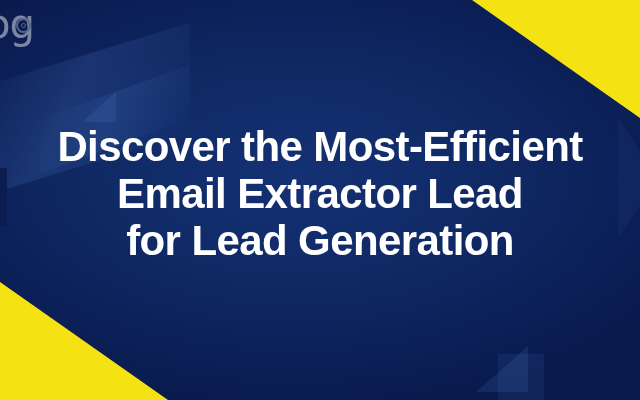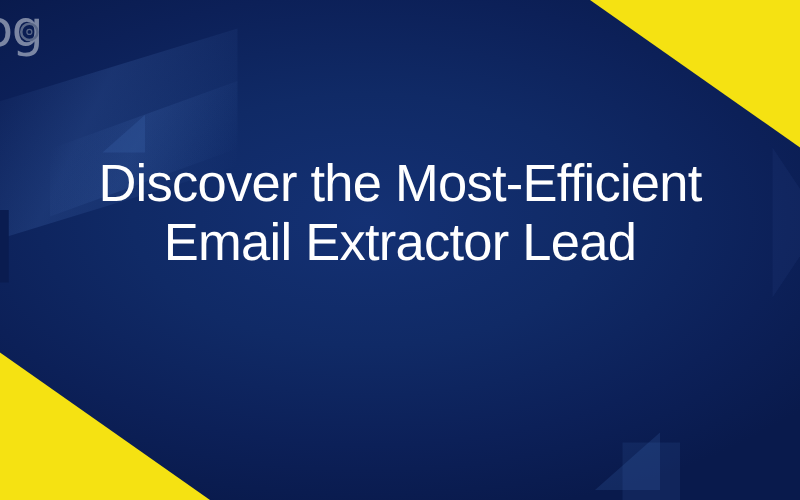--- a/index.html
+++ b/index.html
@@ -166,21 +166,21 @@
 
   
   .headline {
     position: absolute;
     left: 0;
     right: 0;
     top: 123px;
     text-align: center;
     color: #ffffff;
     font-size: 42px;
-    font-weight: normal;
+    font-weight: bold;
     line-height: 47px;
     letter-spacing: -0.6px;
     padding: 0 24px;
     box-sizing: border-box;
   }
   .headline-line {
     display: block;
     white-space: nowrap;
   }
 </style>
@@ -207,15 +207,16 @@
   <div class="edge-notch"></div>
 
   <div class="logo">
     <span class="logo-text">og</span>
     <span class="logo-mark"></span>
   </div>
 
   <div class="headline">
     <span class="headline-line">Discover the Most-Efficient</span>
     <span class="headline-line">Email Extractor Lead</span>
+    <span class="headline-line">for Lead Generation</span>
   </div>
 
 </div>
 
 </body></html>

